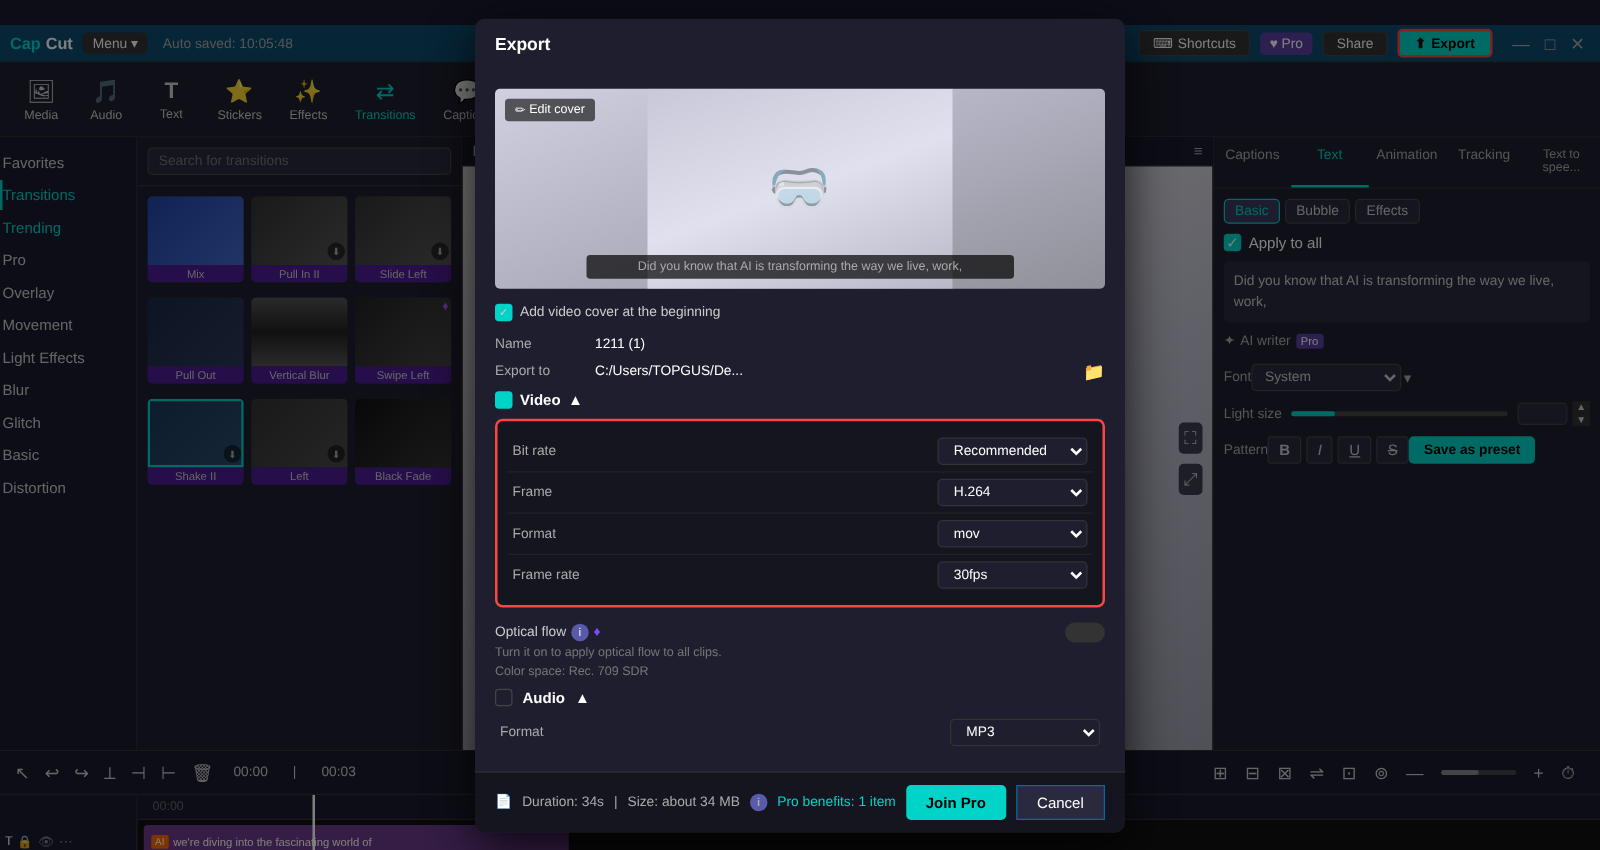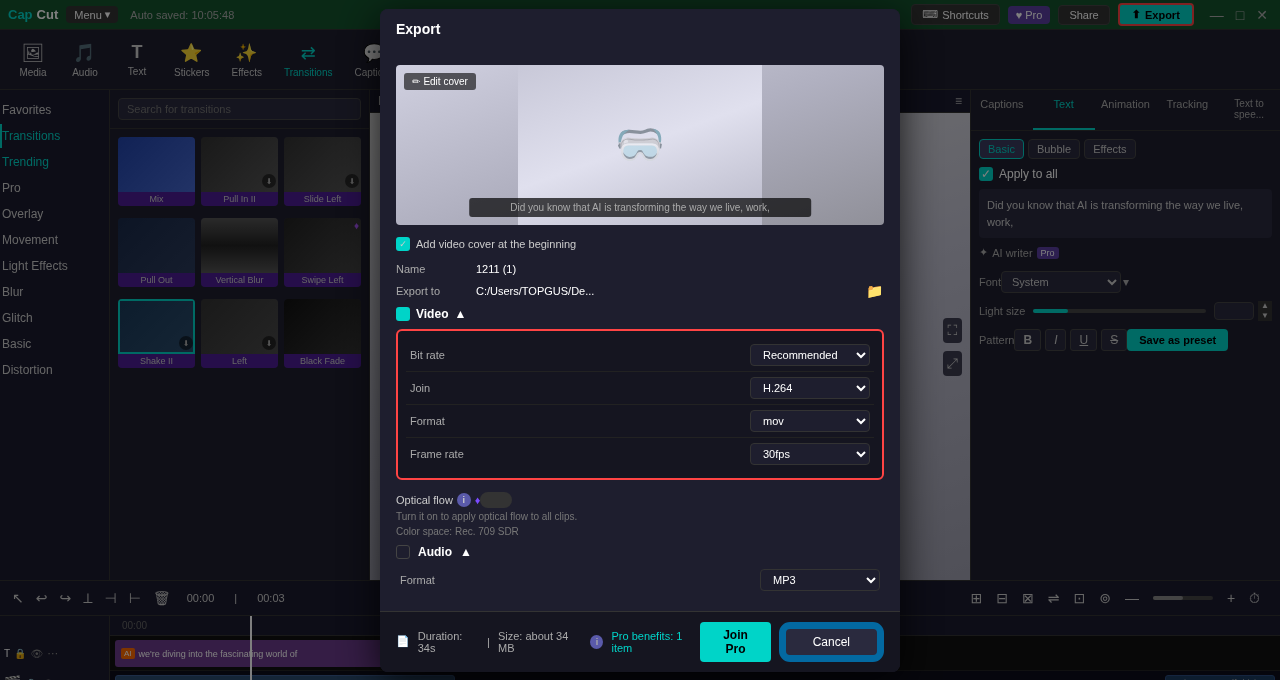--- a/index.html
+++ b/index.html
@@ -1,19 +1,19 @@
 <!DOCTYPE html>
 <html><head>
   <meta charset="utf-8">
   <style>
     * { box-sizing: border-box; margin: 0; padding: 0; }
     body { background: #1a1a2e; color: #fff; font-family: Arial, sans-serif; font-size: 12px; width: 1280px; height: 680px; overflow: hidden; }
 
     
-    .top-bar { display: flex; align-items: center; height: 30px; background: #14532d; border-bottom: 1px solid #333; padding: 0 8px; gap: 8px; }
+    .top-bar { display: flex; align-items: center; height: 30px; background: #0c4a6e; border-bottom: 1px solid #333; padding: 0 8px; gap: 8px; margin-top: 20px; }
     .top-bar-logo { color: #fff; font-weight: bold; font-size: 13px; display: flex; align-items: center; gap: 4px; }
     .top-bar-logo .cap { color: #00d4c8; }
     .menu-btn { background: #333; border: none; color: #fff; padding: 2px 8px; border-radius: 4px; cursor: pointer; font-size: 11px; display: flex; align-items: center; gap: 3px; }
     .auto-saved { color: #aaa; font-size: 11px; margin-left: 4px; }
     .top-center { flex: 1; display: flex; justify-content: center; color: #fff; font-size: 13px; font-weight: bold; }
     .top-right { display: flex; align-items: center; gap: 8px; }
     .shortcuts-btn { background: #333; border: 1px solid #444; color: #fff; padding: 3px 10px; border-radius: 4px; cursor: pointer; font-size: 11px; display: flex; align-items: center; gap: 4px; }
     .pro-badge { background: #5a3fa0; border: none; color: #fff; padding: 3px 8px; border-radius: 4px; font-size: 11px; display: flex; align-items: center; gap: 3px; cursor: pointer; }
     .share-btn { background: #333; border: 1px solid #444; color: #fff; padding: 3px 10px; border-radius: 4px; cursor: pointer; font-size: 11px; }
     .export-btn { background: #00d4c8; border: 2px solid #ff4444; color: #000; padding: 3px 12px; border-radius: 4px; cursor: pointer; font-size: 11px; font-weight: bold; display: flex; align-items: center; gap: 4px; }
@@ -108,34 +108,34 @@
     .section-header { display: flex; align-items: center; justify-content: space-between; margin-bottom: 8px; }
     .section-title { color: #fff; font-size: 12px; font-weight: bold; display: flex; align-items: center; gap: 6px; }
     .section-checkbox { width: 14px; height: 14px; background: #00d4c8; border-radius: 3px; }
     .video-options-grid { background: #151520; border: 2px solid #ff4444; border-radius: 6px; padding: 8px; margin-bottom: 12px; }
     .option-row { display: flex; align-items: center; justify-content: space-between; padding: 5px 4px; border-bottom: 1px solid #222; }
     .option-row:last-child { border-bottom: none; }
     .option-label { color: #aaa; font-size: 11px; }
     .option-select { background: #1e1e2e; border: 1px solid #333; color: #fff; padding: 3px 8px; border-radius: 4px; font-size: 11px; min-width: 120px; cursor: pointer; }
     .option-select-wrapper { display: flex; align-items: center; gap: 4px; }
     .optical-flow-row { margin-top: 8px; }
-    .optical-toggle { display: flex; align-items: center; }
+    .optical-toggle { display: flex; align-items: center; justify-content: space-between; }
     .optical-label { color: #ccc; font-size: 11px; display: flex; align-items: center; gap: 4px; }
     .toggle-switch { width: 32px; height: 16px; background: #333; border-radius: 8px; position: relative; cursor: pointer; }
     .optical-desc { color: #777; font-size: 10px; margin-top: 3px; }
     .color-space { color: #777; font-size: 10px; margin-top: 4px; }
     .audio-section { margin-top: 8px; }
     .audio-header { display: flex; align-items: center; gap: 8px; margin-bottom: 6px; cursor: pointer; }
     .audio-checkbox-empty { width: 14px; height: 14px; border: 1px solid #444; border-radius: 3px; }
     .modal-footer { padding: 10px 16px; background: #151520; border-top: 1px solid #333; display: flex; align-items: center; justify-content: space-between; }
     .footer-info { display: flex; align-items: center; gap: 8px; color: #aaa; font-size: 11px; }
     .pro-benefits { color: #00d4c8; font-size: 11px; cursor: pointer; display: flex; align-items: center; gap: 3px; }
     .footer-btns { display: flex; gap: 8px; }
     .join-pro-btn { background: #00d4c8; border: none; color: #000; padding: 6px 16px; border-radius: 4px; cursor: pointer; font-size: 12px; font-weight: bold; }
-    .cancel-btn { background: #2a2a3e; border: 7px solid #0369a1; color: #fff; padding: 6px 27px; border-radius: 11px; cursor: pointer; font-size: 12px; }
+    .cancel-btn { background: #2a2a3e; border: 1px solid #0369a1; color: #fff; padding: 6px 16px; border-radius: 0; cursor: pointer; font-size: 12px; }
     .info-icon { width: 14px; height: 14px; background: #5a5aaa; border-radius: 50%; display: flex; align-items: center; justify-content: center; font-size: 9px; font-weight: bold; cursor: pointer; }
 
     
     .tl-right-icons { display: flex; align-items: center; gap: 6px; padding: 0 8px; }
 
     
     .player-right-controls { position: absolute; right: 8px; top: 50%; transform: translateY(-50%); display: flex; flex-direction: column; gap: 8px; }
     .player-ctrl-btn { background: rgba(30,30,50,0.8); border: none; color: #ccc; padding: 4px; border-radius: 4px; cursor: pointer; font-size: 14px; }
 
     .timeline-play-bar { position: absolute; left: 140px; top: 0; bottom: 0; width: 2px; background: #fff; z-index: 10; }
@@ -530,21 +530,21 @@
           <span class="option-label">Bit rate</span>
           <div class="option-select-wrapper">
             <select class="option-select">
               <option>Recommended</option>
               <option>High</option>
               <option>Medium</option>
             </select>
           </div>
         </div>
         <div class="option-row">
-          <span class="option-label">Join</span>
+          <span class="option-label">Frame</span>
           <div class="option-select-wrapper">
             <select class="option-select">
               <option>H.264</option>
               <option>H.265</option>
             </select>
           </div>
         </div>
         <div class="option-row">
           <span class="option-label">Format</span>
           <div class="option-select-wrapper">

